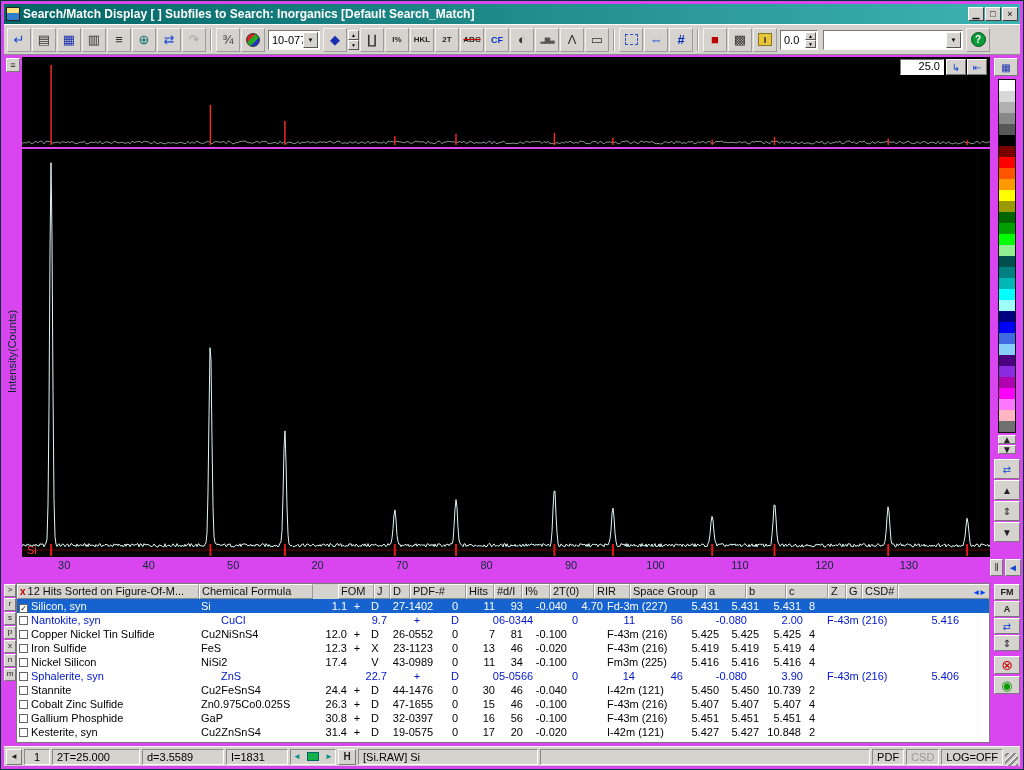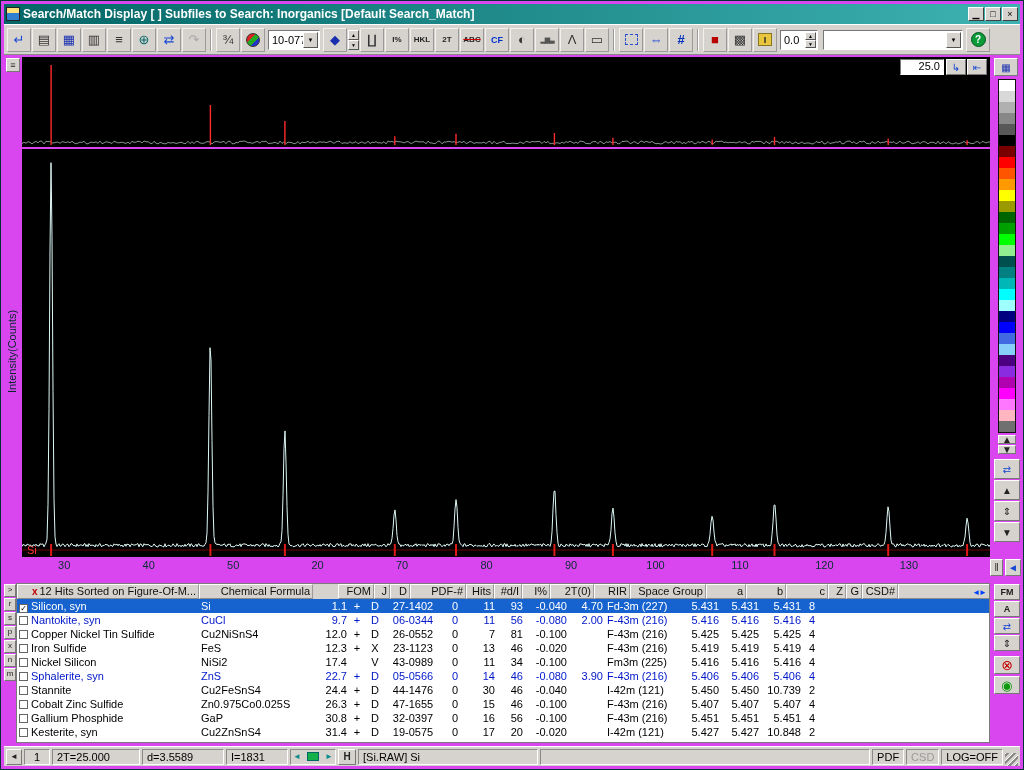--- a/index.html
+++ b/index.html
@@ -63,31 +63,31 @@
   .rc-green{color:#0a9a0a;font-size:13px;} .rc-txt{font-size:9px;font-weight:bold;}
   .palwrap{position:absolute;left:997px;top:78px;width:18px;border:1px solid #111;background:#000;}
   .pcell{width:16px;height:11px;}
 
   
   .rowbtns{position:absolute;left:3px;top:583px;width:12px;}
   .rowbtn{display:block;width:12px;height:13px;margin-bottom:1px;background:#d6d3ce;border:1px solid;
     border-color:#fff #777 #777 #fff;font-size:8px;line-height:10px;text-align:center;color:#222;}
   .grid{position:absolute;left:15px;top:582px;width:974px;height:160px;background:#fff;border:1px solid #7a7a7a;
     font-size:11px;overflow:hidden;}
-  .hrow{display:flex;height:15px;background:#d6d3ce;text-align:right;}
+  .hrow{display:flex;height:15px;background:#d6d3ce;}
   .hc{flex:none;border-right:1px solid #9a9a9a;border-left:1px solid #fff;border-top:1px solid #fff;
     border-bottom:1px solid #8a8a8a;padding:0 2px;line-height:12px;white-space:nowrap;overflow:hidden;color:#111;}
   .mark{color:#c00000;font-weight:bold;margin-right:2px;font-size:10px;}
   .hfill{flex:1;border-left:1px solid #fff;border-top:1px solid #fff;border-bottom:1px solid #8a8a8a;position:relative;}
   .hscroll{position:absolute;right:3px;top:3px;color:#0040ff;font-size:8px;letter-spacing:-1px;}
   .drow{display:flex;height:14px;line-height:14px;color:#000;}
   .dc{flex:none;padding:0 2px;white-space:nowrap;overflow:hidden;}
   .ar{text-align:right;} .ac{text-align:center;}
   .sel{background:#1663cf;color:#fff;}
-  .bluerow{color:#0016c8;}
+  .bluerow{color:#0016c8;gap:20px;}
   .cb{display:inline-block;width:9px;height:9px;border:1px solid #666;background:#fff;margin-right:3px;
     font-size:8px;line-height:8px;text-align:center;color:#000;vertical-align:-1px;}
 
   
   .statusbar{position:absolute;left:3px;right:3px;bottom:3px;height:20px;background:#d6d3ce;border-top:1px solid #fff;
     display:flex;gap:2px;align-items:center;padding:0 2px;font-size:11px;}
   .panel{height:16px;line-height:14px;border:1px solid;border-color:#8a8a8a #fff #fff #8a8a8a;padding:0 4px;
     white-space:nowrap;overflow:hidden;background:#d6d3ce;color:#000;flex:none;}
   .sbtn{height:16px;width:16px;text-align:center;line-height:14px;background:#d6d3ce;border:1px solid;
     border-color:#fff #777 #777 #fff;font-size:8px;color:#222;flex:none;}

